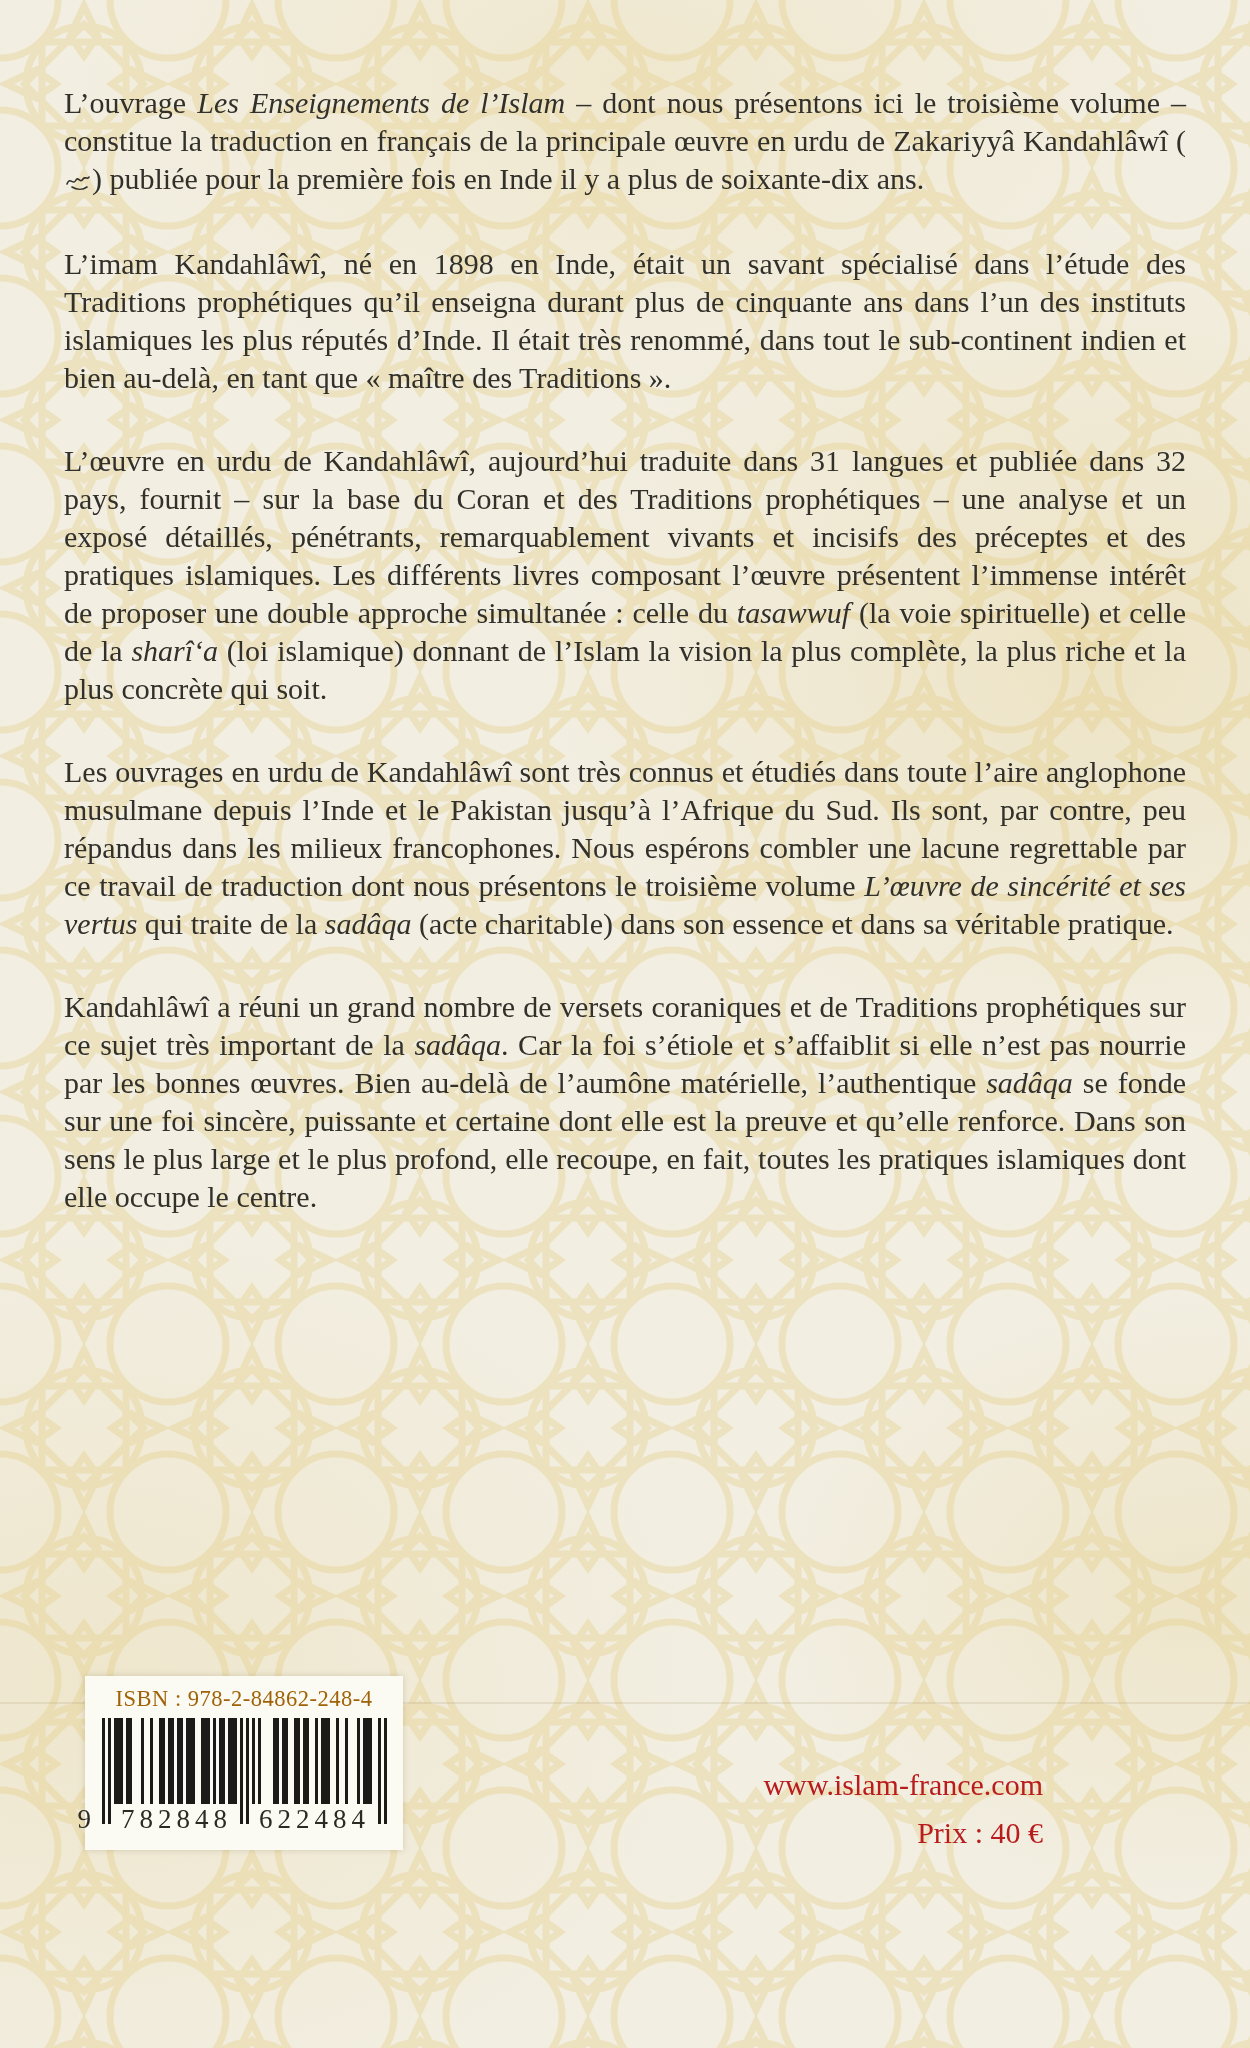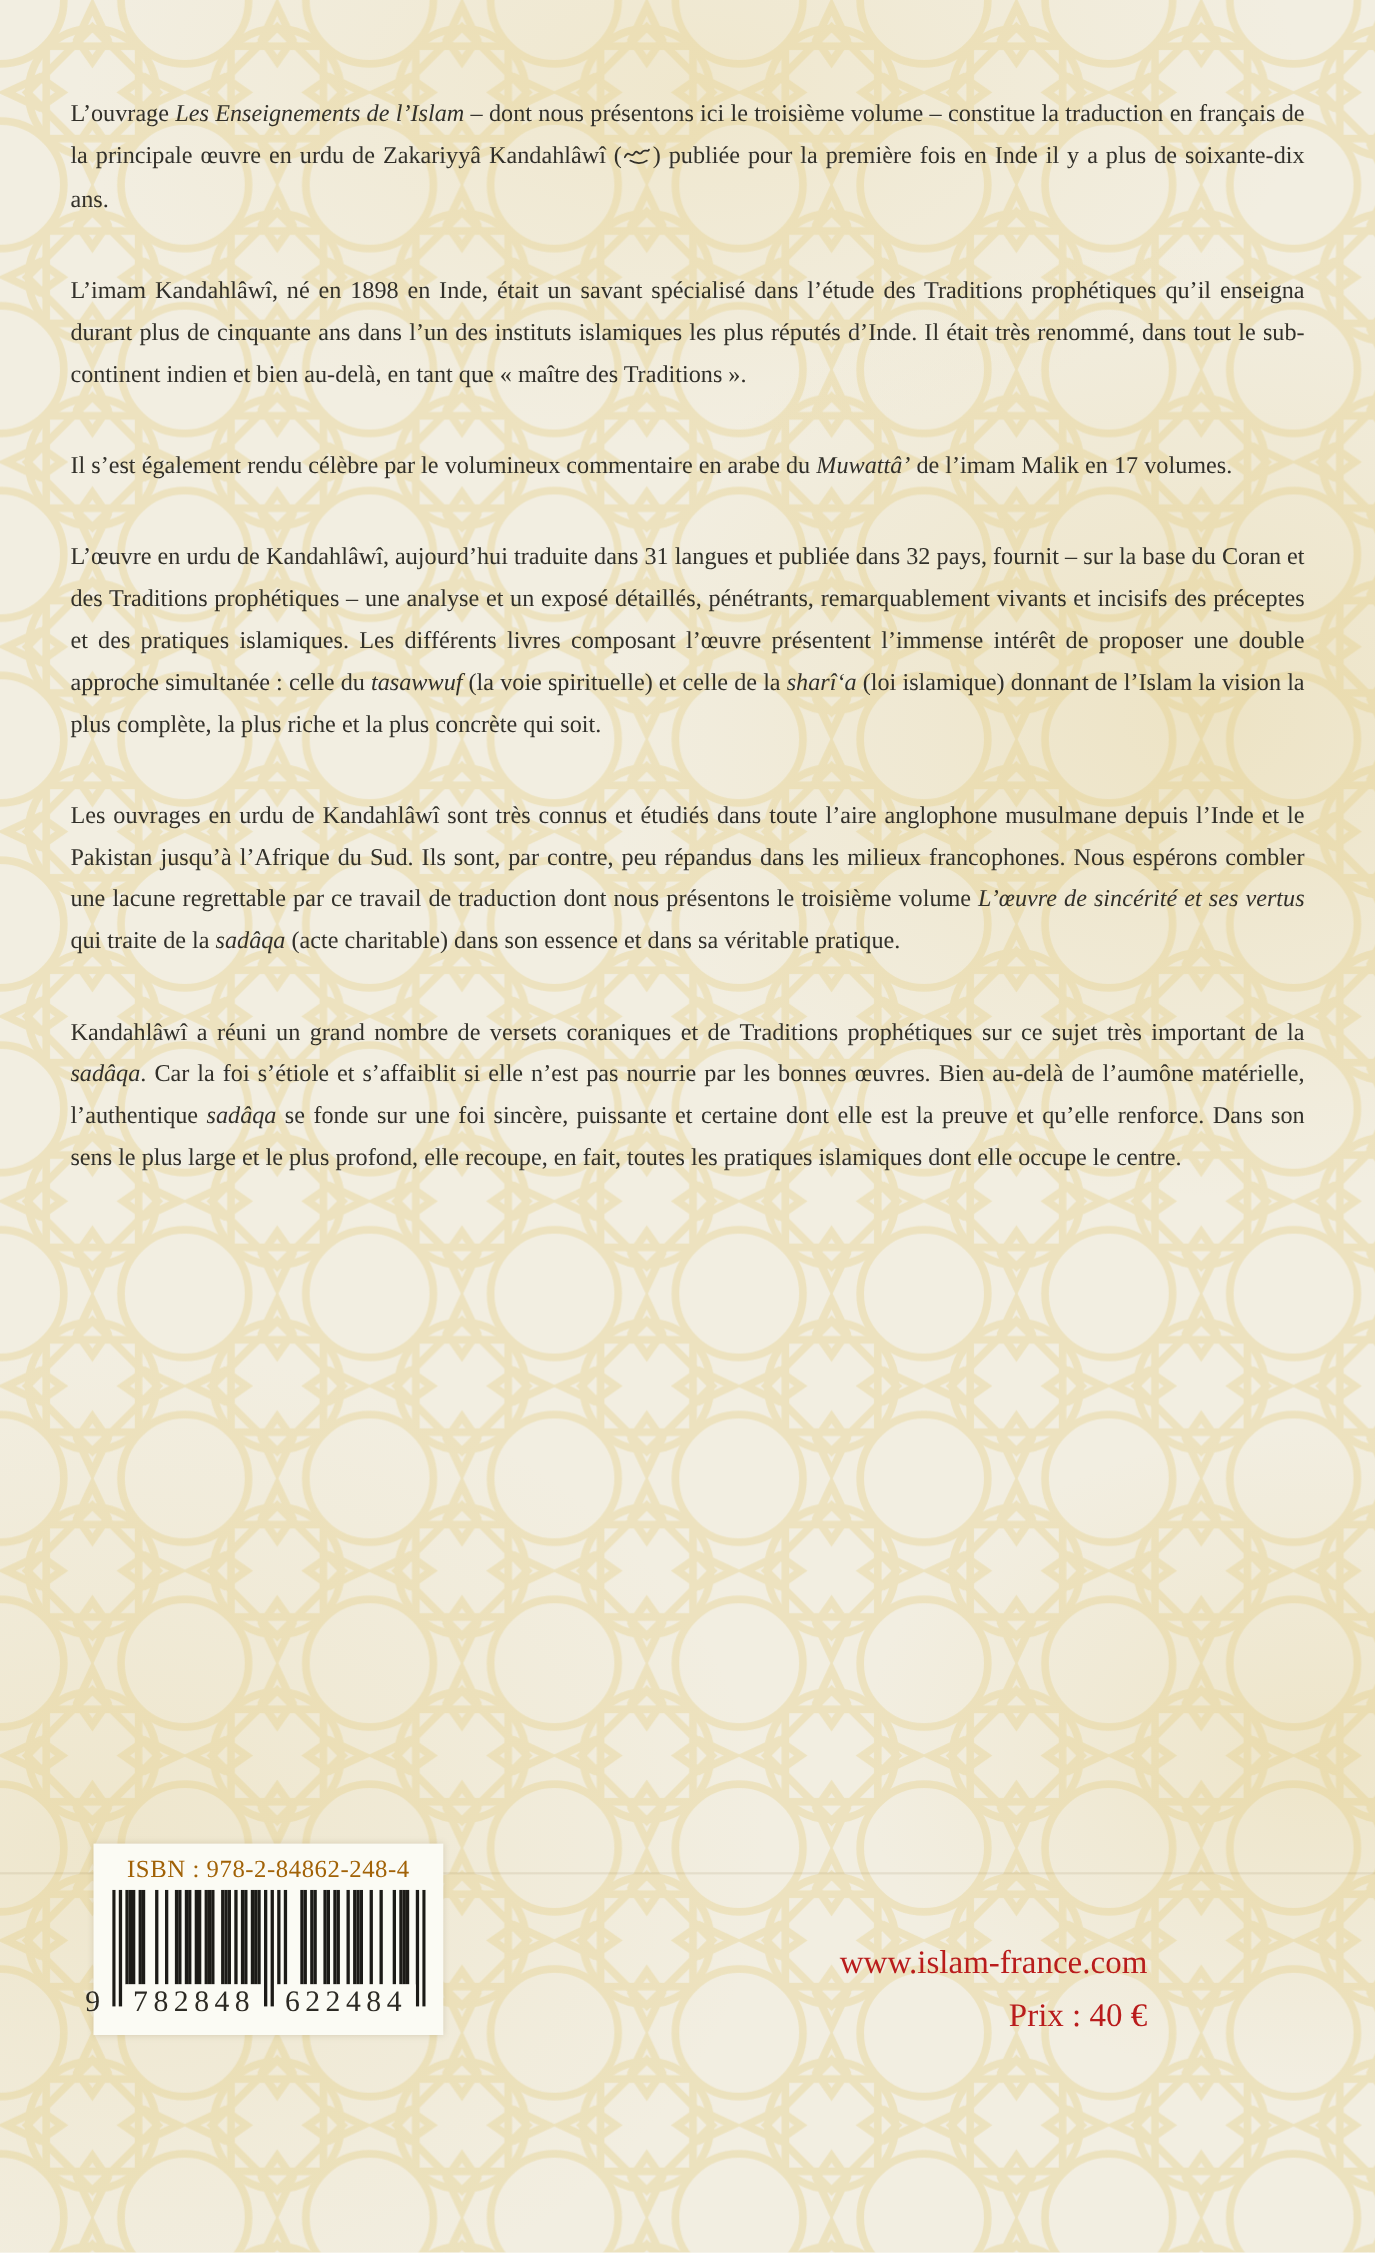--- a/index.html
+++ b/index.html
@@ -17,21 +17,21 @@
     background:
       radial-gradient(ellipse 900px 700px at 88% 32%, rgba(226,203,132,.30), transparent 62%),
       radial-gradient(ellipse 1000px 760px at 8% 82%, rgba(226,203,132,.22), transparent 60%),
       radial-gradient(ellipse 900px 520px at 50% 4%, rgba(232,212,150,.26), transparent 62%),
       radial-gradient(ellipse 700px 500px at 96% 78%, rgba(226,203,132,.26), transparent 60%);
   }
   .crease{position:absolute;left:0;top:1702px;width:1250px;height:2px;background:rgba(150,130,85,.14);}
   .content{position:absolute;inset:0;}
   .text-block{
     position:absolute;left:64px;top:84px;width:1122px;
-    font-size:22px;line-height:38px;
+    font-size:30px;line-height:38px;
     text-align:justify;
   }
   .text-block p{margin:0 0 45px 0;}
   .text-block .it{font-style:italic;}
   .honorific-icon{display:inline-block;vertical-align:-2px;margin:0 1px;}
   .isbn-box{
     position:absolute;left:85px;top:1676px;width:318px;height:174px;
     background:#fbfbf4;
     box-shadow:0 0 6px rgba(120,105,60,.25);
   }
@@ -84,21 +84,20 @@
   <div class="tint-layer"></div>
   <div class="crease"></div>
 
   <div class="content">
 
     <div class="text-block" id="paragraphs">
         <p><span>L’ouvrage </span><span class="it">Les Enseignements de l’Islam</span><span> – dont nous présentons ici le troisième volume – constitue la traduction en français de la principale œuvre en urdu de Zakariyyâ Kandahlâwî (</span><span class="honorific-icon"><svg width="26" height="20">
               <path d="M2 13 C5 5, 8 15, 11 9 C13 5, 15 13, 18 8 C20 5, 23 9, 24 6 M7 16 C12 19, 18 19, 22 16" fill="none" stroke="#32302a" stroke-width="1.6" stroke-linecap="round"></path>
             </svg></span><span>) publiée pour la première fois en Inde il y a plus de soixante-dix ans.</span></p>
         <p><span>L’imam Kandahlâwî, né en 1898 en Inde, était un savant spécialisé dans l’étude des Traditions prophétiques qu’il enseigna durant plus de cinquante ans dans l’un des instituts islamiques les plus réputés d’Inde. Il était très renommé, dans tout le sub-continent indien et bien au-delà, en tant que « maître des Traditions ».</span></p>
-        <p><span>Il s’est également rendu célèbre par le volumineux commentaire en arabe du </span><span class="it">Muwattâ’</span><span> de l’imam Malik en 17 volumes.</span></p>
         <p><span>L’œuvre en urdu de Kandahlâwî, aujourd’hui traduite dans 31 langues et publiée dans 32 pays, fournit – sur la base du Coran et des Traditions prophétiques – une analyse et un exposé détaillés, pénétrants, remarquablement vivants et incisifs des préceptes et des pratiques islamiques. Les différents livres composant l’œuvre présentent l’immense intérêt de proposer une double approche simultanée : celle du </span><span class="it">tasawwuf</span><span> (la voie spirituelle) et celle de la </span><span class="it">sharî‘a</span><span> (loi islamique) donnant de l’Islam la vision la plus complète, la plus riche et la plus concrète qui soit.</span></p>
         <p><span>Les ouvrages en urdu de Kandahlâwî sont très connus et étudiés dans toute l’aire anglophone musulmane depuis l’Inde et le Pakistan jusqu’à l’Afrique du Sud. Ils sont, par contre, peu répandus dans les milieux francophones. Nous espérons combler une lacune regrettable par ce travail de traduction dont nous présentons le troisième volume </span><span class="it">L’œuvre de sincérité et ses vertus</span><span> qui traite de la </span><span class="it">sadâqa</span><span> (acte charitable) dans son essence et dans sa véritable pratique.</span></p>
         <p><span>Kandahlâwî a réuni un grand nombre de versets coraniques et de Traditions prophétiques sur ce sujet très important de la </span><span class="it">sadâqa</span><span>. Car la foi s’étiole et s’affaiblit si elle n’est pas nourrie par les bonnes œuvres. Bien au-delà de l’aumône matérielle, l’authentique </span><span class="it">sadâqa</span><span> se fonde sur une foi sincère, puissante et certaine dont elle est la preuve et qu’elle renforce. Dans son sens le plus large et le plus profond, elle recoupe, en fait, toutes les pratiques islamiques dont elle occupe le centre.</span></p>
       </div>
 
     <div class="isbn-box">
       <div class="isbn-label">ISBN : 978-2-84862-248-4</div>
       <div class="barcode">
         <svg id="barcode-svg" width="285" height="124" xmlns="http://www.w3.org/2000/svg" fill="#1c1b17">
             <rect x="0" y="0" width="3" height="106"></rect>

